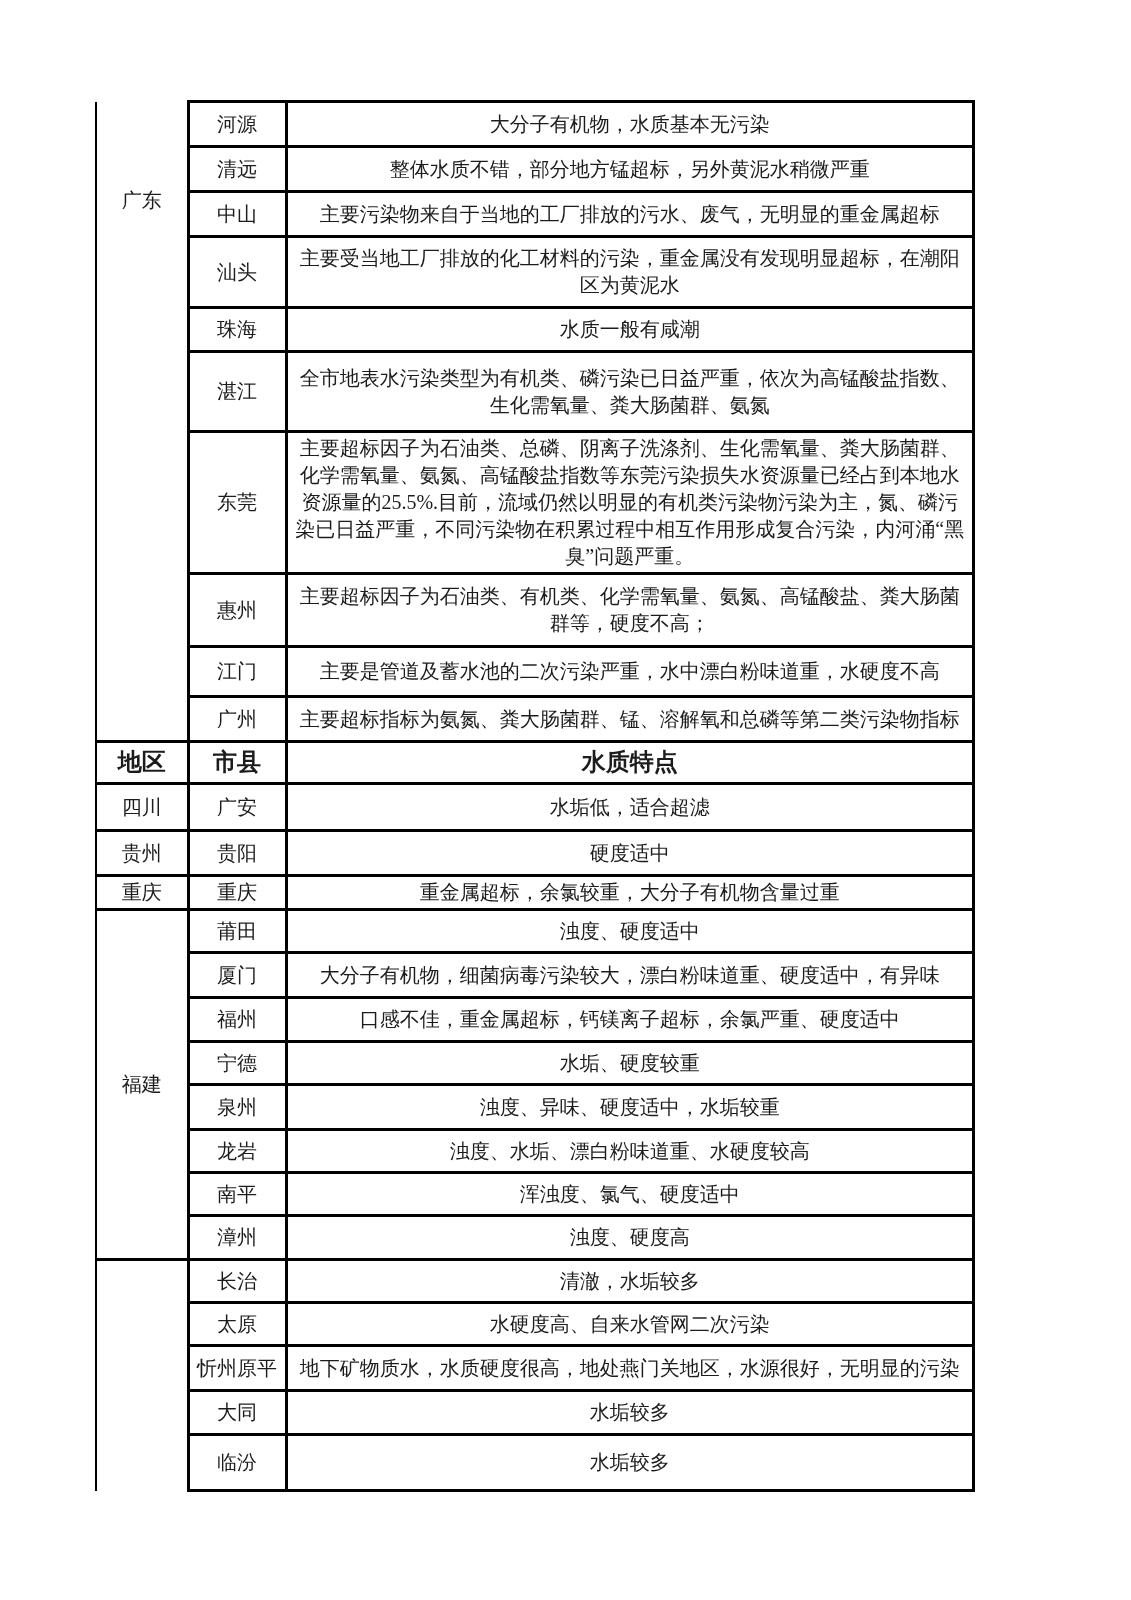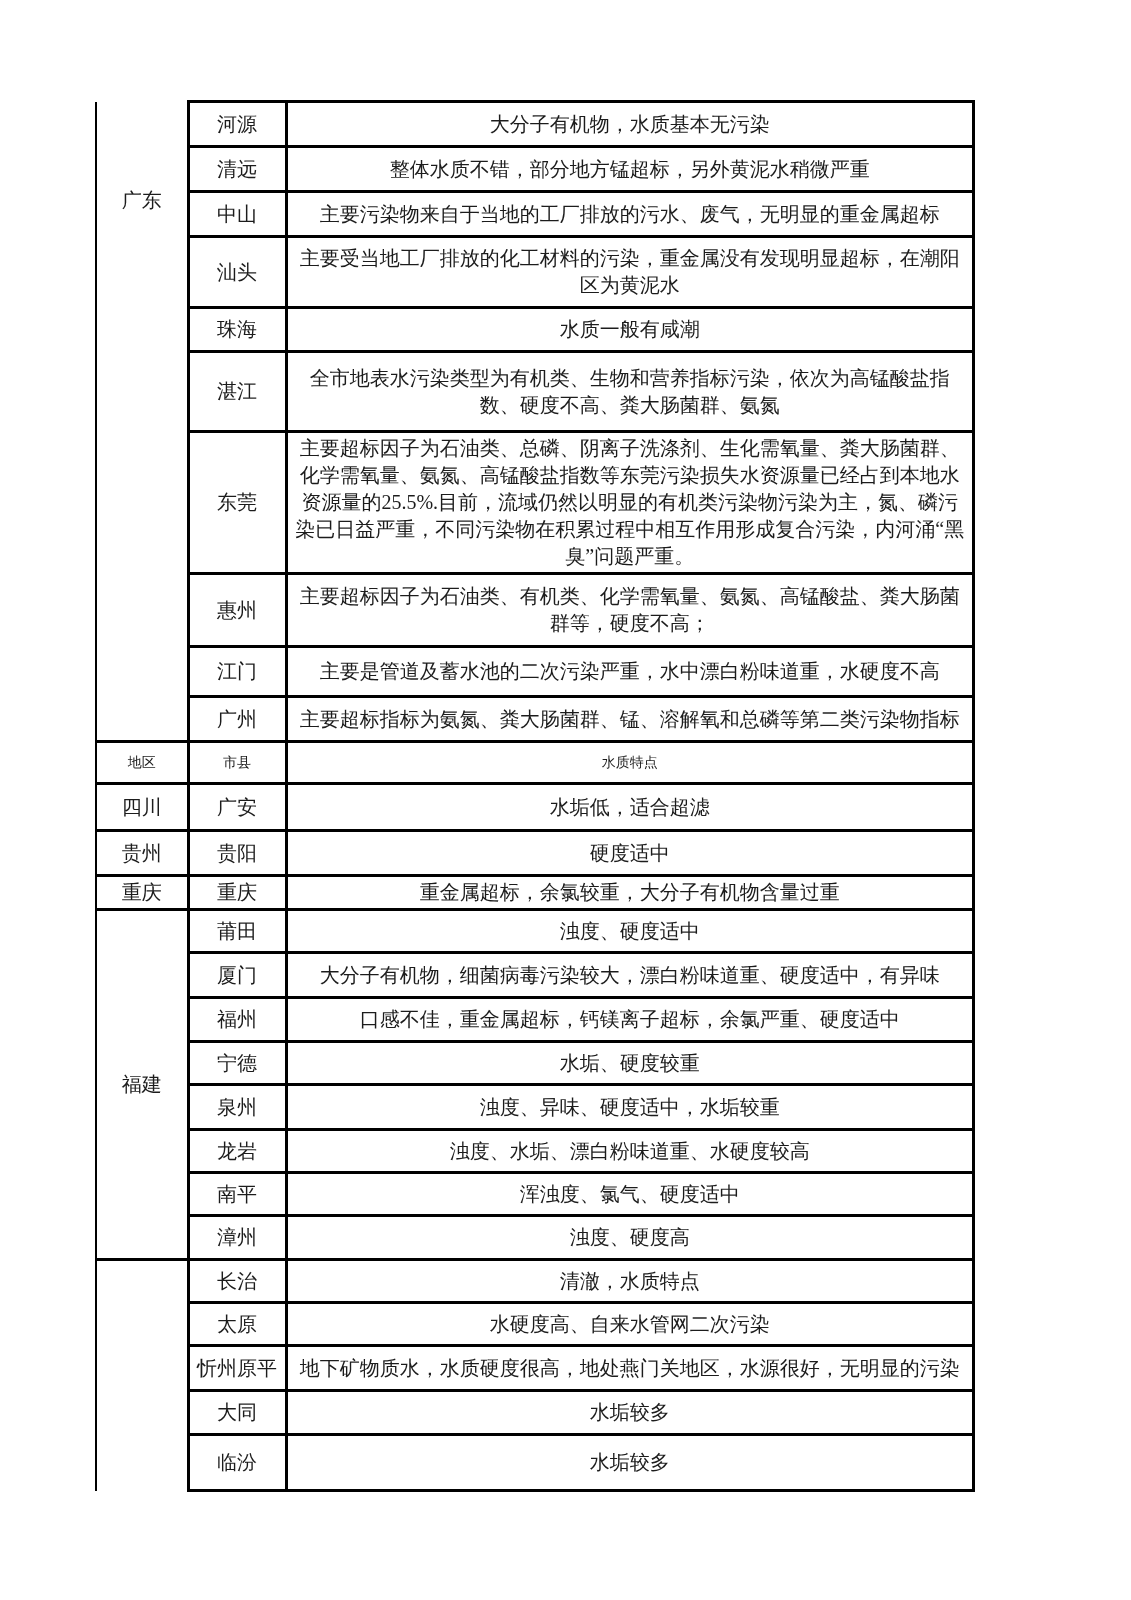--- a/index.html
+++ b/index.html
@@ -30,22 +30,22 @@
     word-break: break-all;
     overflow: hidden;
   }
   
   .tbl td.rg { border-left: 2px solid #000; }
   
   .tbl td.rg-gd { border-top: none; vertical-align: top; padding-top: 85px; text-align: center; }
   
   .tbl td.rg-open { border-bottom: none; }
   .tbl tr.hdr td {
-    font-weight: normal;
-    font-size: 14px;
+    font-weight: bold;
+    font-size: 24px;
   }
 </style>
 </head>
 <body>
 
 <div class="page">
   <table class="tbl">
     <colgroup>
       <col style="width:92px">
       <col style="width:98px">
@@ -69,21 +69,21 @@
       <tr style="height:71px">
         <td class="ct">汕头</td>
         <td class="ft">主要受当地工厂排放的化工材料的污染，重金属没有发现明显超标，在潮阳区为黄泥水</td>
       </tr>
       <tr style="height:44px">
         <td class="ct">珠海</td>
         <td class="ft">水质一般有咸潮</td>
       </tr>
       <tr style="height:80px">
         <td class="ct">湛江</td>
-        <td class="ft">全市地表水污染类型为有机类、生物和营养指标污染，依次为高锰酸盐指数、硬度不高、粪大肠菌群、氨氮</td>
+        <td class="ft">全市地表水污染类型为有机类、磷污染已日益严重，依次为高锰酸盐指数、生化需氧量、粪大肠菌群、氨氮</td>
       </tr>
       <tr style="height:135px">
         <td class="ct">东莞</td>
         <td class="ft">主要超标因子为石油类、总磷、阴离子洗涤剂、生化需氧量、粪大肠菌群、化学需氧量、氨氮、高锰酸盐指数等东莞污染损失水资源量已经占到本地水资源量的25.5%.目前，流域仍然以明显的有机类污染物污染为主，氮、磷污染已日益严重，不同污染物在积累过程中相互作用形成复合污染，内河涌“黑臭”问题严重。</td>
       </tr>
       <tr style="height:73px">
         <td class="ct">惠州</td>
         <td class="ft">主要超标因子为石油类、有机类、化学需氧量、氨氮、高锰酸盐、粪大肠菌群等，硬度不高；</td>
       </tr>
       <tr style="height:50px">
@@ -149,21 +149,21 @@
         <td class="ft">浑浊度、氯气、硬度适中</td>
       </tr>
       <tr style="height:44px">
         <td class="ct">漳州</td>
         <td class="ft">浊度、硬度高</td>
       </tr>
 
       <tr style="height:43px">
         <td class="rg rg-open" rowspan="5"></td>
         <td class="ct">长治</td>
-        <td class="ft">清澈，水质特点</td>
+        <td class="ft">清澈，水垢较多</td>
       </tr>
       <tr style="height:43px">
         <td class="ct">太原</td>
         <td class="ft">水硬度高、自来水管网二次污染</td>
       </tr>
       <tr style="height:45px">
         <td class="ct">忻州原平</td>
         <td class="ft">地下矿物质水，水质硬度很高，地处燕门关地区，水源很好，无明显的污染</td>
       </tr>
       <tr style="height:44px">

